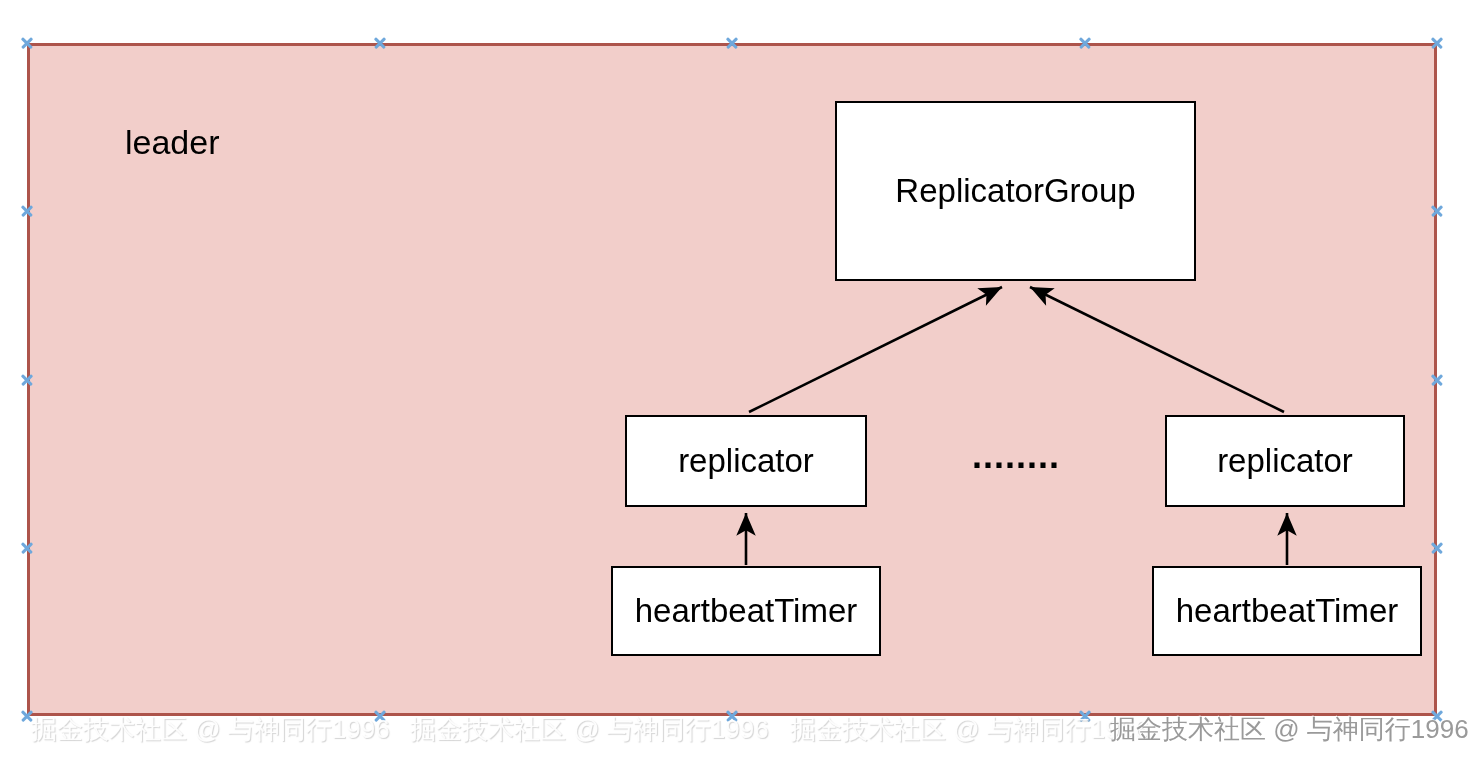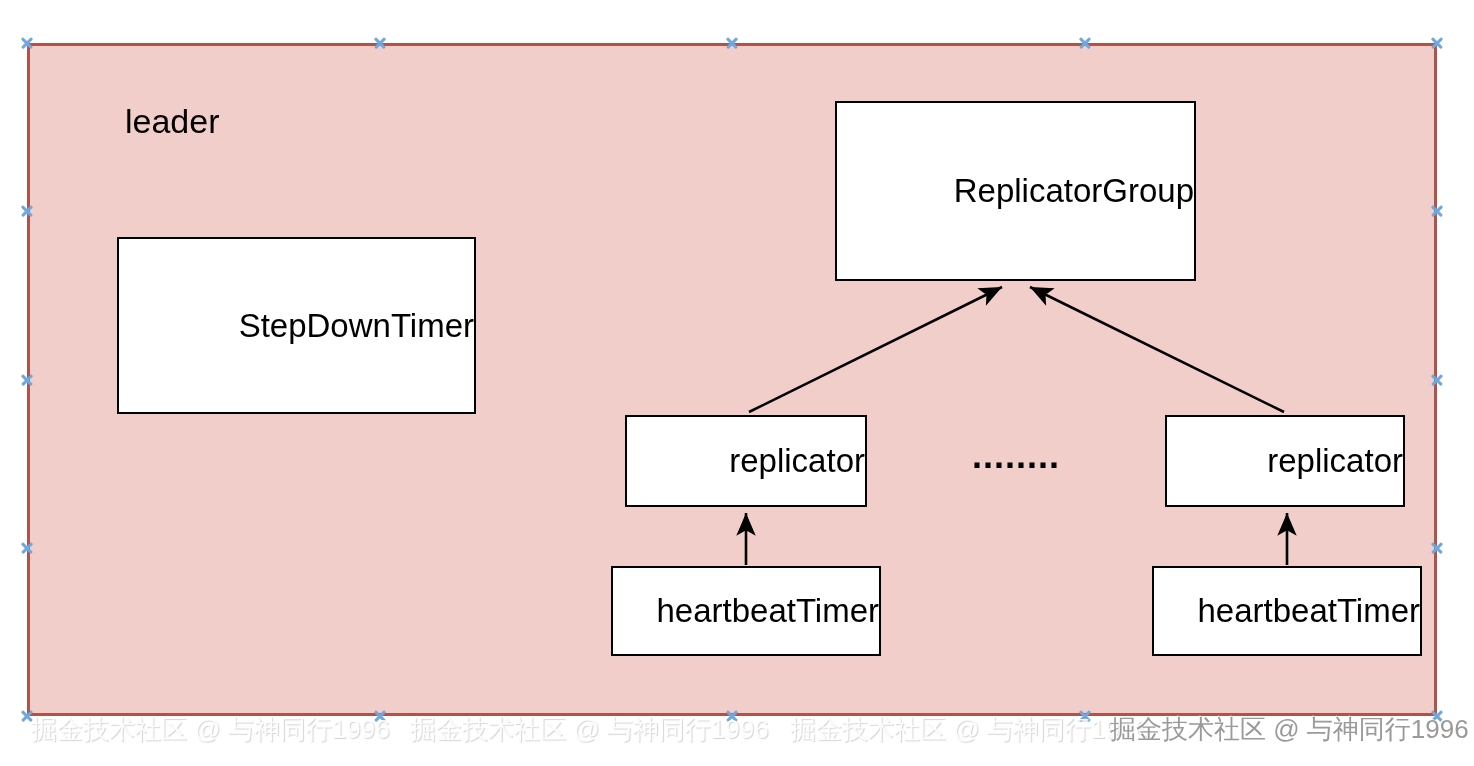--- a/index.html
+++ b/index.html
@@ -17,34 +17,34 @@
   
   .leader-container {
     position: absolute;
     left: 27px; top: 43px;
     width: 1410px; height: 673px;
     background: var(--container-fill, #F2CECA);
     border: 3px solid var(--container-border, #AD544B);
   }
   .leader-label {
     position: absolute;
-    left: 95px; top: 55px;
+    left: 95px; top: 76px;
     font-size: 34px;
     color: #000;
     line-height: 1.2;
   }
 
   
   .node {
     position: absolute;
     background: #ffffff;
     border: 2.5px solid #000000;
     display: flex;
     align-items: center;
-    justify-content: flex-end;
+    justify-content: center;
   }
   .node .node-label {
     font-size: 33px;
     color: #000;
     white-space: nowrap;
   }
   .node-replicator-group { left: 835px; top: 101px; width: 361px; height: 180px; }
   .node-step-down-timer  { left: 117px; top: 237px; width: 359px; height: 177px; }
   .node-replicator-left  { left: 625px; top: 415px; width: 242px; height: 92px; }
   .node-replicator-right { left: 1165px; top: 415px; width: 240px; height: 92px; }
@@ -132,23 +132,20 @@
     </defs>
     <line class="edge-line" x1="749" y1="412" x2="1002" y2="287" marker-end="url(#arrowhead)"></line>
     <line class="edge-line" x1="1284" y1="412" x2="1030" y2="287" marker-end="url(#arrowhead)"></line>
     <line class="edge-line" x1="746" y1="565" x2="746" y2="513" marker-end="url(#arrowhead)"></line>
     <line class="edge-line" x1="1287" y1="565" x2="1287" y2="513" marker-end="url(#arrowhead)"></line>
   </svg>
 
   <div class="node node-replicator-group">
     <span class="node-label">ReplicatorGroup</span>
   </div>
-  <div class="node node-step-down-timer">
-    <span class="node-label">StepDownTimer</span>
-  </div>
   <div class="node node-replicator-left">
     <span class="node-label">replicator</span>
   </div>
   <div class="node node-replicator-right">
     <span class="node-label">replicator</span>
   </div>
   <div class="node node-heartbeat-left">
     <span class="node-label">heartbeatTimer</span>
   </div>
   <div class="node node-heartbeat-right">

